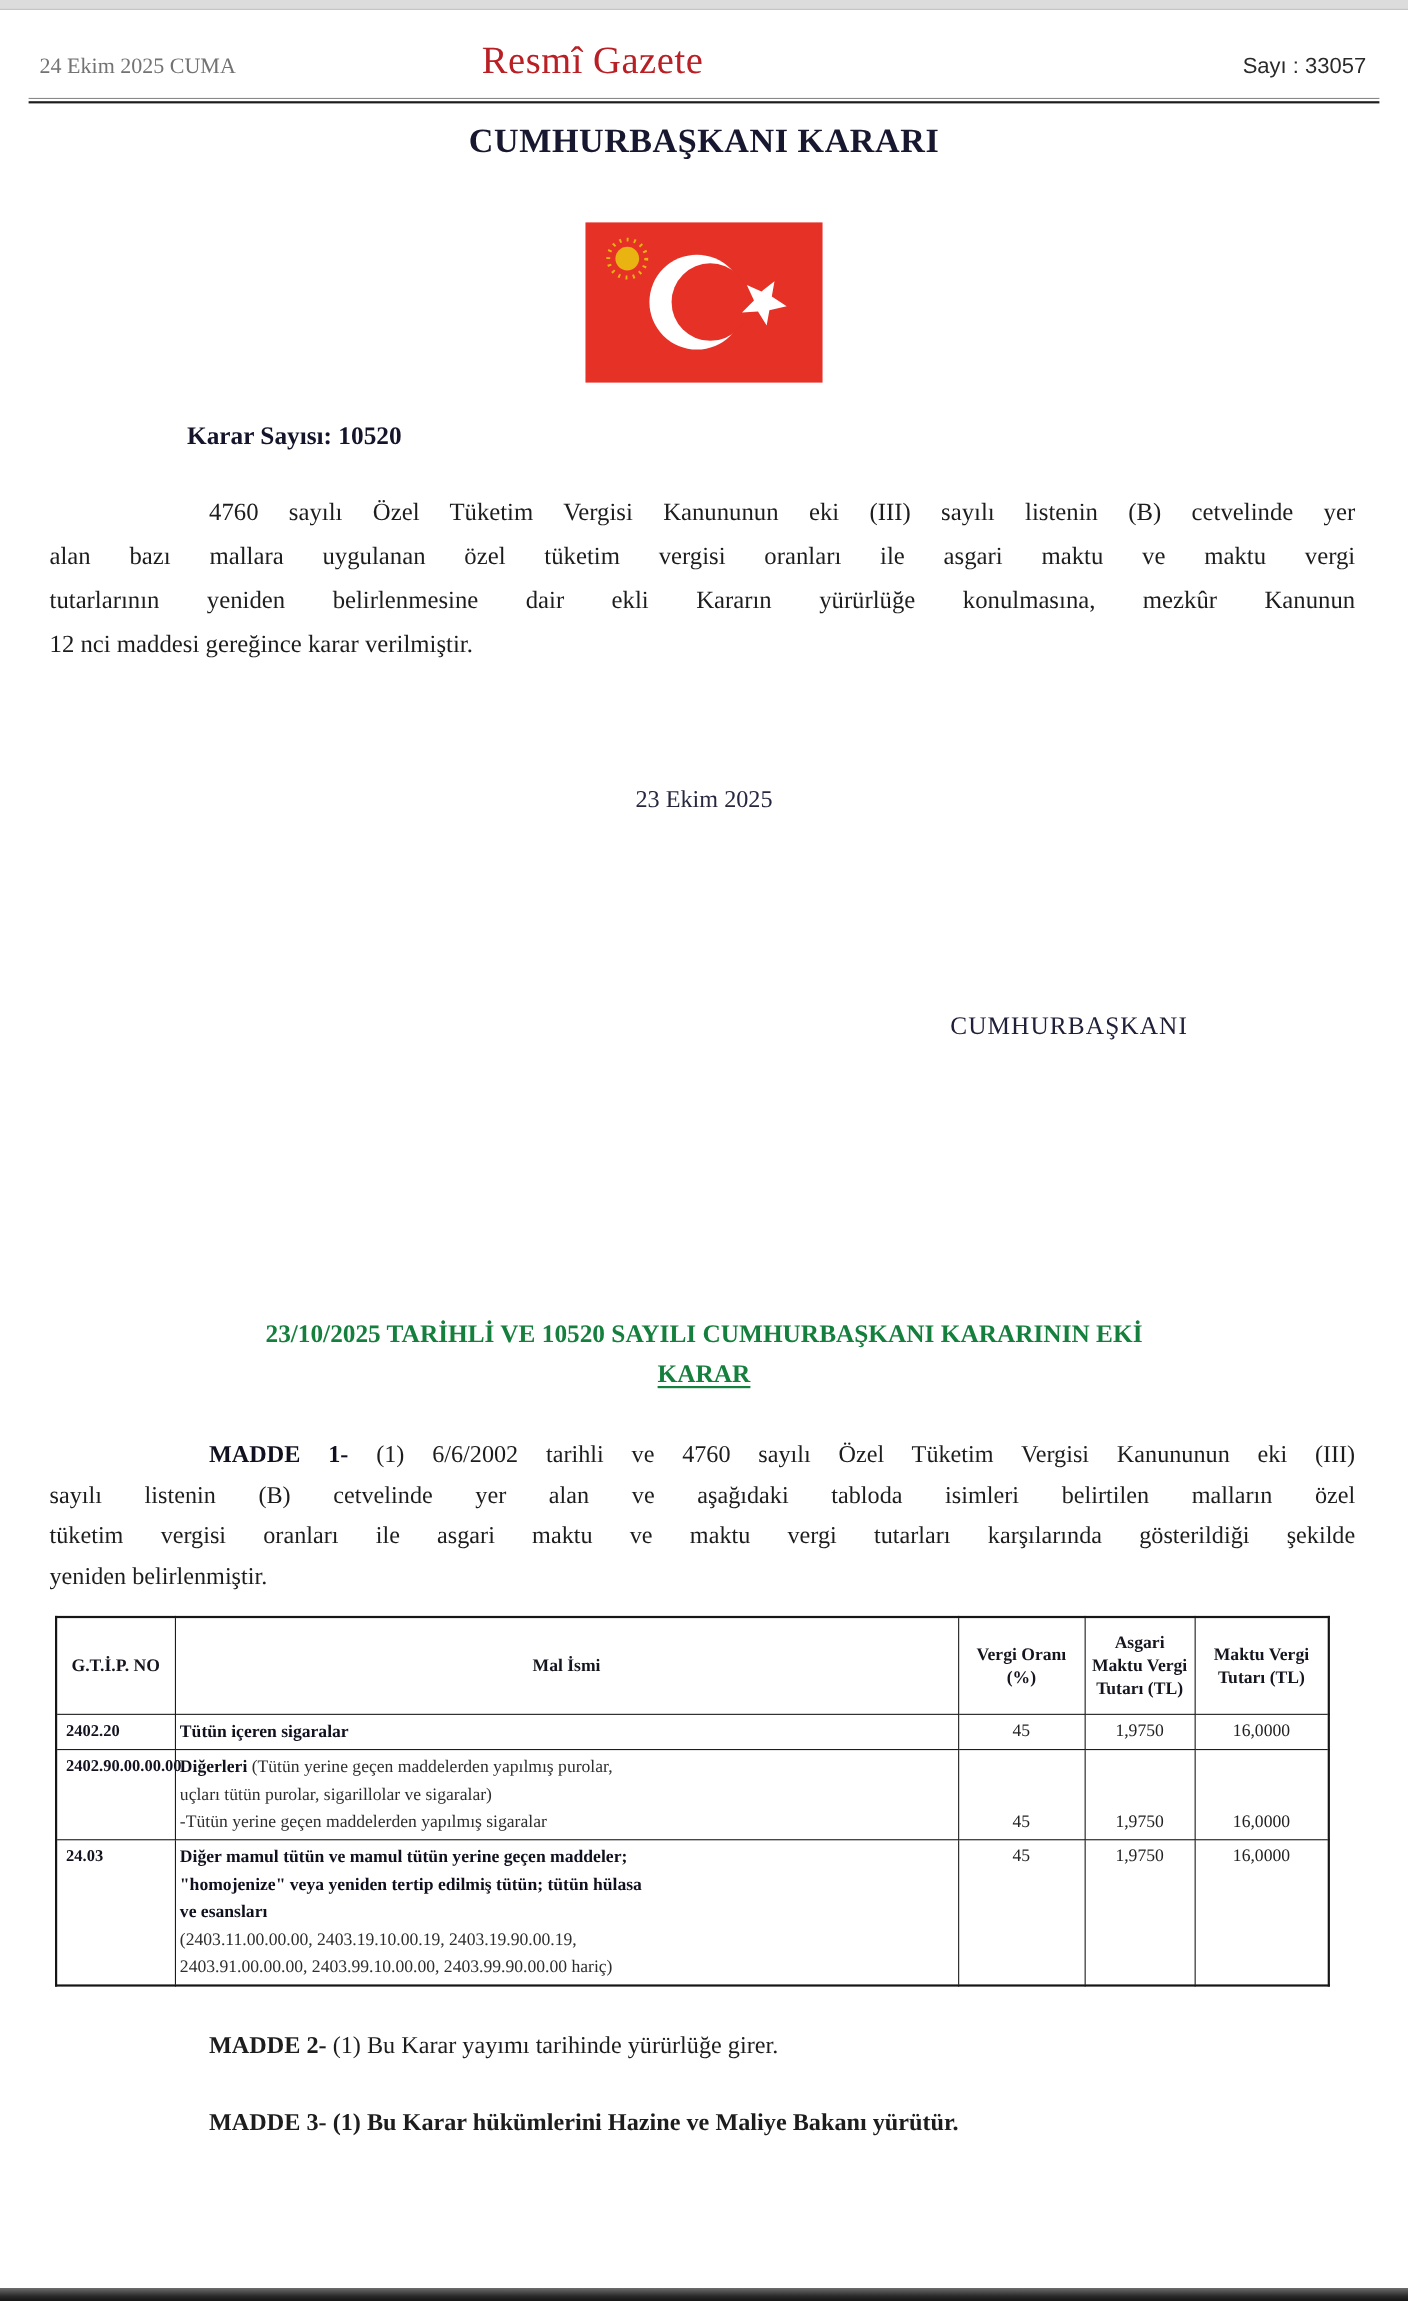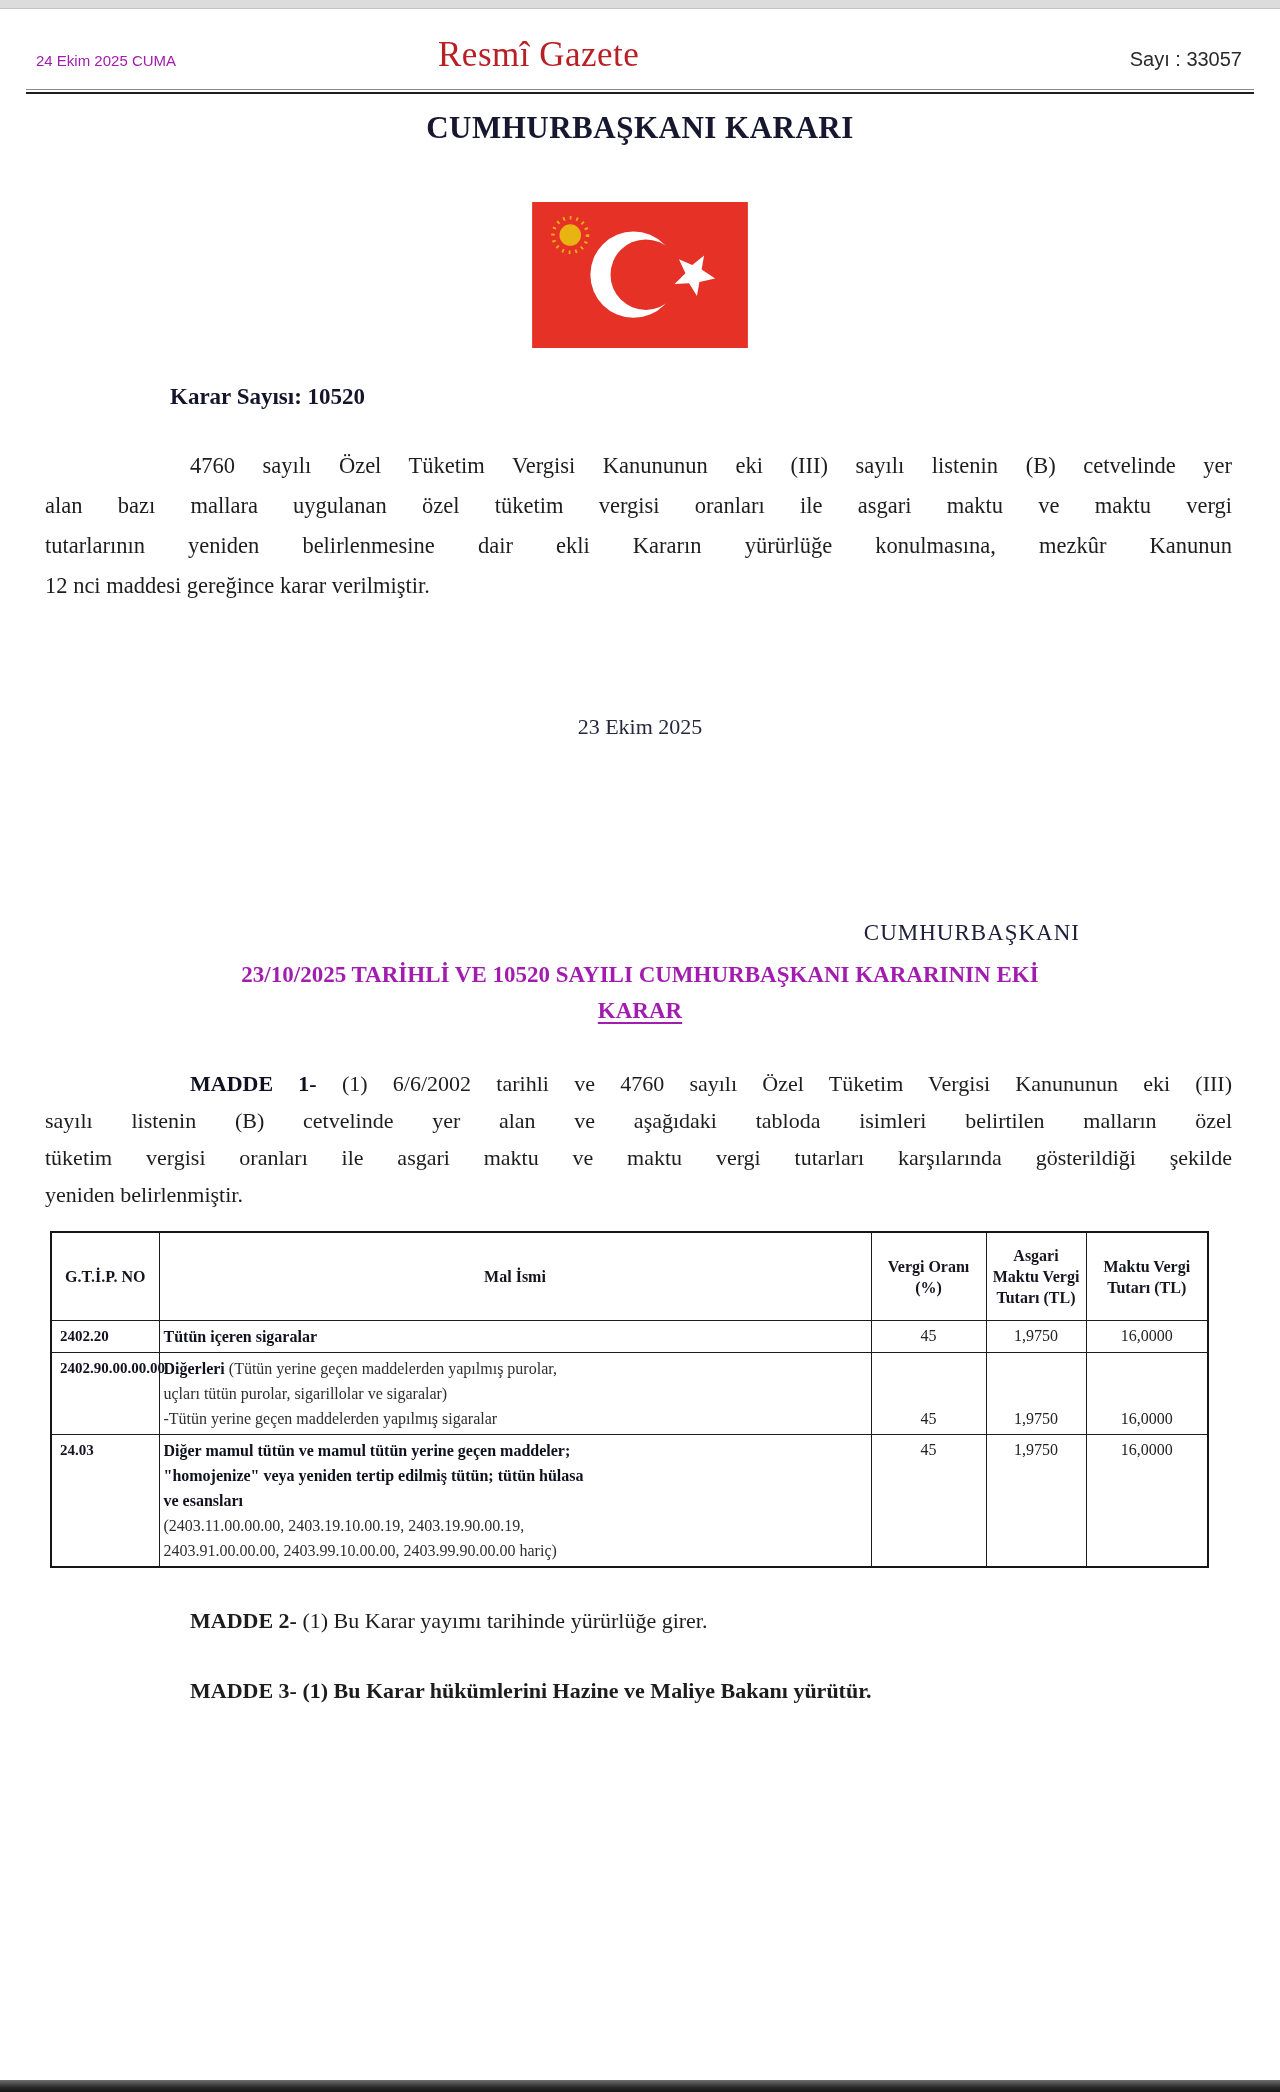--- a/index.html
+++ b/index.html
@@ -4,40 +4,40 @@
 <style>
   html,body{margin:0;padding:0;}
   body{
     width:1280px;height:2092px;position:relative;overflow:hidden;
     background:#ffffff;color:#1b1b1b;
     font-family:"Liberation Serif", serif;
   }
   .top-strip{height:8px;background:#dcdcdc;border-bottom:1px solid #c2c2c2;}
   
   .masthead{display:flex;align-items:baseline;padding:26px 38px 12px 36px;}
-  .masthead .m-date{flex:1;font-family:Liberation Sans, sans-serif;font-size:15px;color:#a21caf;}
+  .masthead .m-date{flex:1;font-family:Liberation Serif, serif;font-size:20px;color:#737373;}
   .masthead .m-title{flex:1;text-align:left;font-size:35px;font-weight:normal;color:#b92025;letter-spacing:.5px;}
   .masthead .m-issue{flex:1;text-align:right;font-family:"Liberation Sans",sans-serif;font-size:20px;color:#2a2a2a;}
   .masthead-rule{margin:2px 26px 0 26px;height:2px;border-top:1px solid #8a8a8a;border-bottom:2px solid #1d1d1d;}
   
   .decree-title{margin-top:16px;text-align:center;font-size:31px;font-weight:bold;color:#171730;letter-spacing:.5px;}
   .flag-wrap{margin:56px auto 0 auto;width:216px;height:146px;}
   .karar-no{margin:36px 0 0 170px;font-size:23px;font-weight:bold;color:#14142a;}
   
   .para{margin:36px 48px 0 45px;font-size:22.5px;line-height:40px;color:#1d1d1d;}
   .para .jline{text-align:justify;text-align-last:justify;white-space:normal;}
   .para .jline.last{text-align-last:left;}
   .para.indent-first .jline:first-child{text-indent:145px;}
   .para b{color:#101020;}
   .decree-date{margin-top:108px;text-align:center;font-size:22px;color:#27273f;}
   .signature{margin:168px 200px 0 auto;width:max-content;text-align:center;line-height:49px;}
   .sig-name{font-size:23px;font-weight:bold;color:#1b1b30;}
   .sig-title{font-size:23px;color:#20203a;letter-spacing:1px;}
   
-  .annex-heading{text-align:center;font-size:23px;font-weight:bold;color:#a21caf;line-height:36px;}
+  .annex-heading{margin-top:238px;text-align:center;font-size:23px;font-weight:bold;color:#15803d;line-height:36px;}
   .annex-heading .karar-word{text-decoration:underline;text-underline-offset:4px;text-decoration-thickness:2px;}
   .para.madde{font-size:22px;line-height:37px;}
   .madde-line{margin:0 48px 0 45px;font-size:22px;color:#1d1d1d;text-indent:145px;}
   .madde-line.m2{margin-top:40px;}
   .madde-line.m3{margin-top:44px;font-weight:bold;}
   
   table.tax{border-collapse:collapse;margin:18px 0 0 50px;width:1157px;table-layout:fixed;
     font-family:"Liberation Serif", serif;}
   table.tax,.tax th,.tax td{border:1px solid #1c1c1c;}
   table.tax{border:2px solid #161616;}

